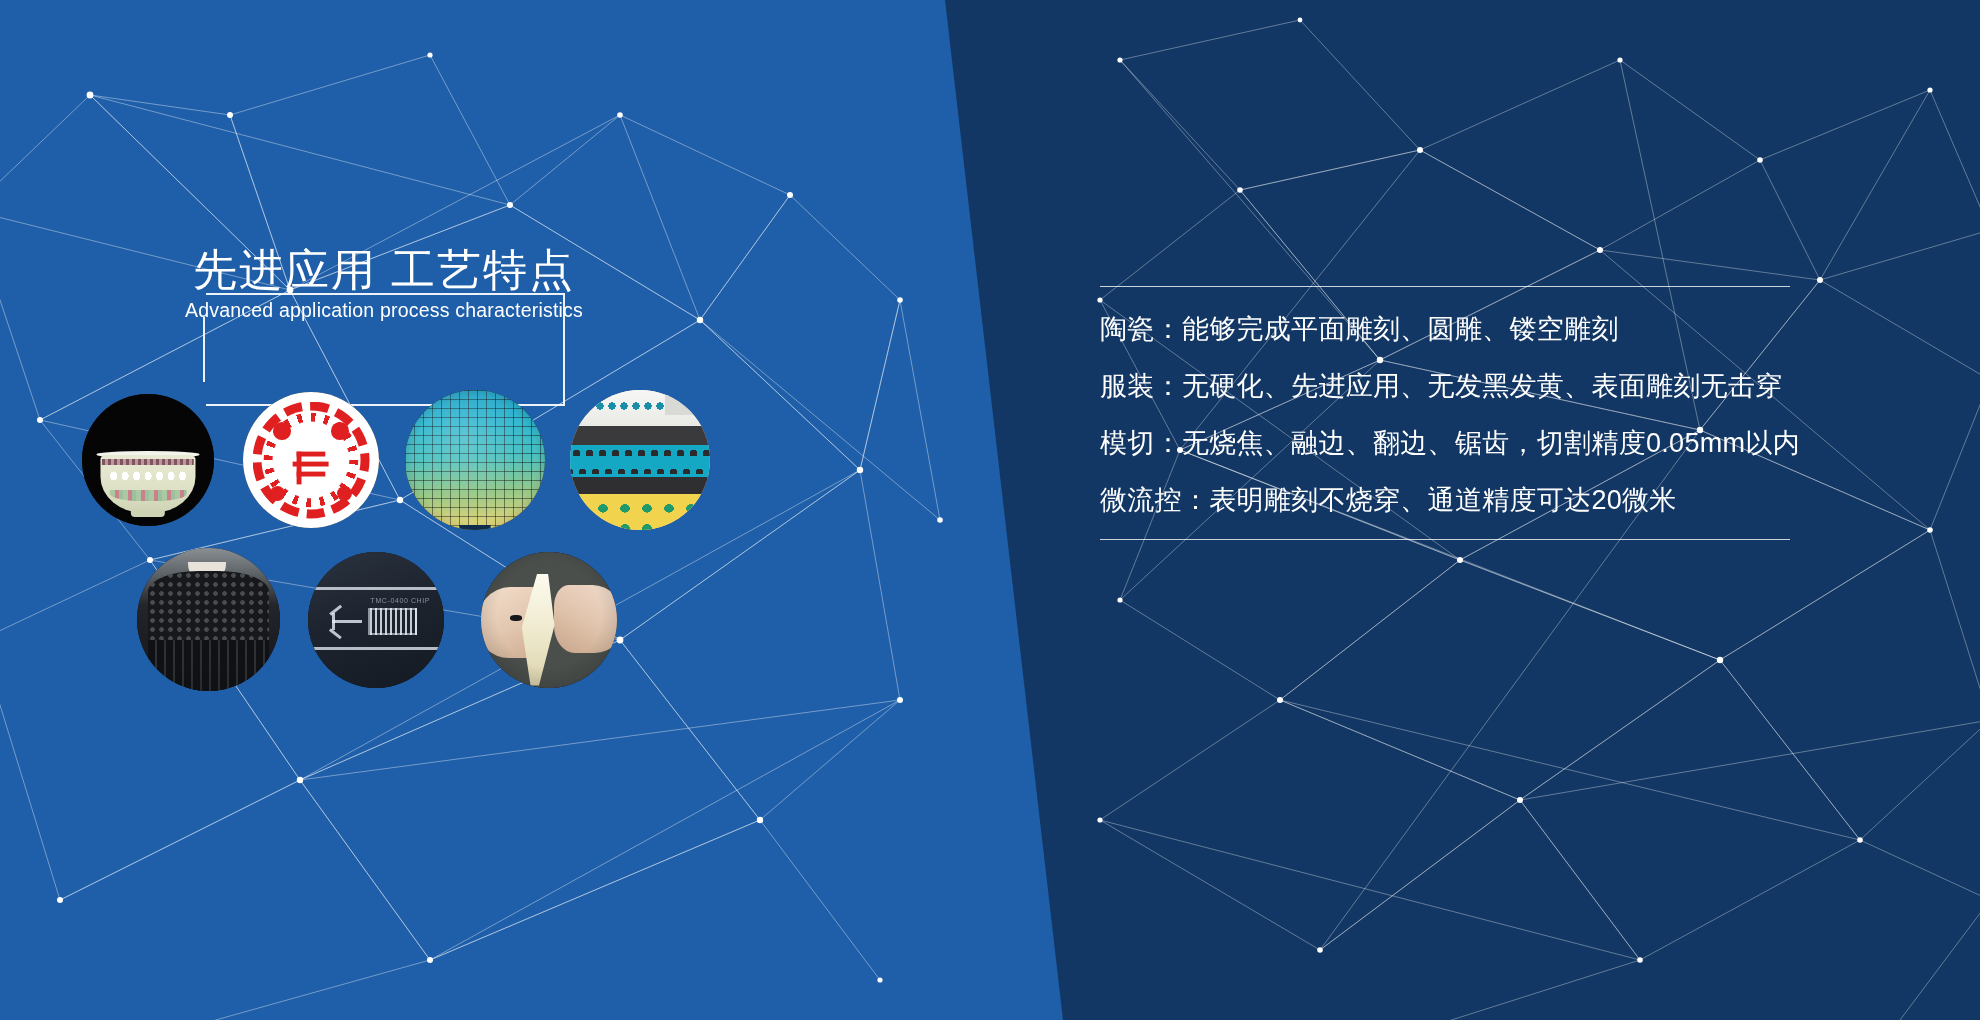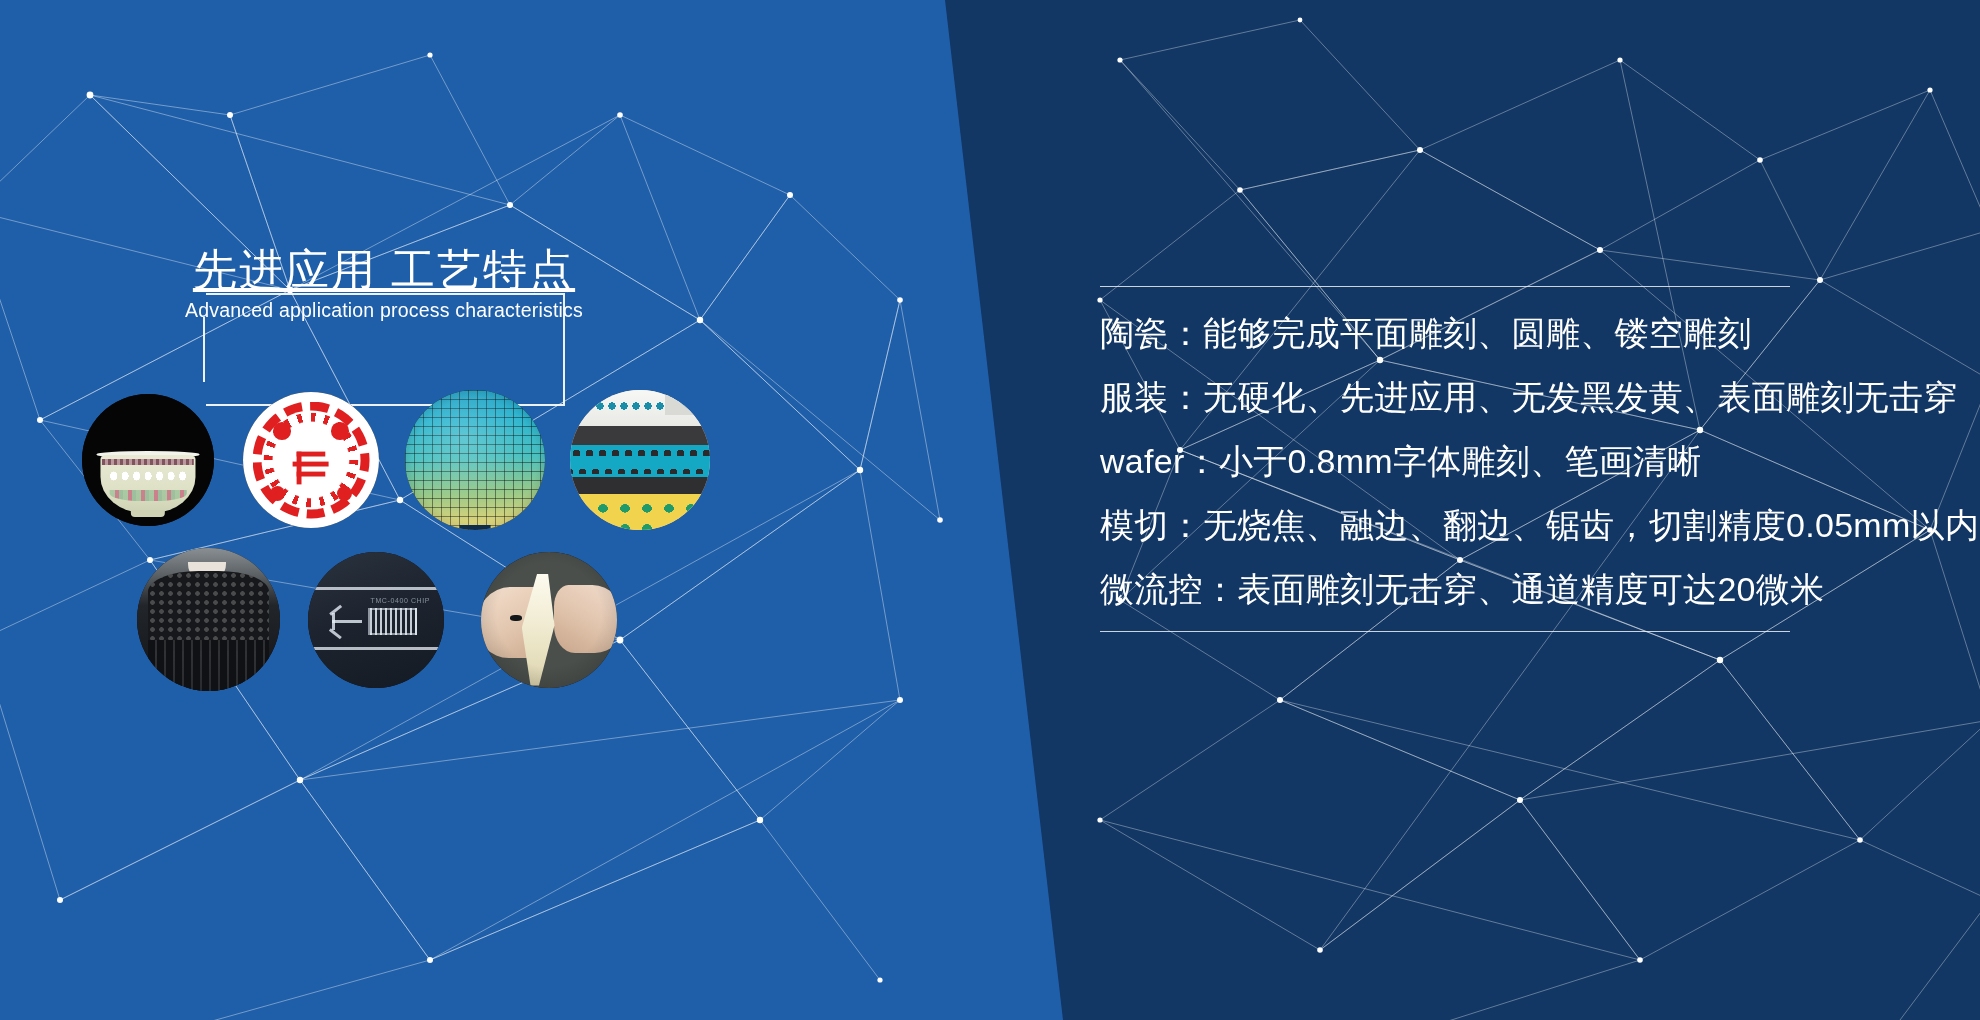--- a/index.html
+++ b/index.html
@@ -41,21 +41,20 @@
 
   .title-cn {
     position:absolute; left:-20px; top:-45px; width:402px;
     text-align:center;
     color:#ffffff;
     font-size:44px;
     font-weight:400;
     letter-spacing:2px;
     line-height:1;
     white-space:nowrap;
-    text-decoration:underline;
   }
   .title-en {
     position:absolute; left:-20px; top:8px; width:402px;
     text-align:center;
     color:#ffffff;
     font-size:19.5px;
     font-weight:400;
     letter-spacing:.2px;
     line-height:1;
     white-space:nowrap;
@@ -323,21 +322,21 @@
     background:radial-gradient(circle at 50% 46%, transparent 52%, rgba(0,0,0,.30) 100%);
   }
 
   
   .speclist { position:absolute; left:1100px; top:286px; width:812px; }
   .rule { height:1px; background:rgba(255,255,255,.78); width:690px; }
   .rule.bottom { width:690px; }
   .spec-items { padding:14px 0 10px 0; }
   .spec-line {
     color:#ffffff;
-    font-size:34px;
+    font-size:27px;
     line-height:1;
     padding:15px 0;
     white-space:nowrap;
     letter-spacing:.3px;
   }
 </style>
 </head>
 <body>
 
 <div id="stage">
@@ -557,20 +556,19 @@
       </div>
     </div>
 
   </div>
 
   <div class="speclist">
     <div class="rule top"></div>
     <div class="spec-items">
       <div class="spec-line">陶瓷：能够完成平面雕刻、圆雕、镂空雕刻</div>
       <div class="spec-line">服装：无硬化、先进应用、无发黑发黄、表面雕刻无击穿</div>
-      <div class="spec-line">wafer：小于0.8mm字体雕刻、笔画清晰</div>
       <div class="spec-line">模切：无烧焦、融边、翻边、锯齿，切割精度0.05mm以内</div>
-      <div class="spec-line">微流控：表面雕刻无击穿、通道精度可达20微米</div>
+      <div class="spec-line">微流控：表明雕刻不烧穿、通道精度可达20微米</div>
     </div>
     <div class="rule bottom"></div>
   </div>
 
 </div>
 
 </body></html>

